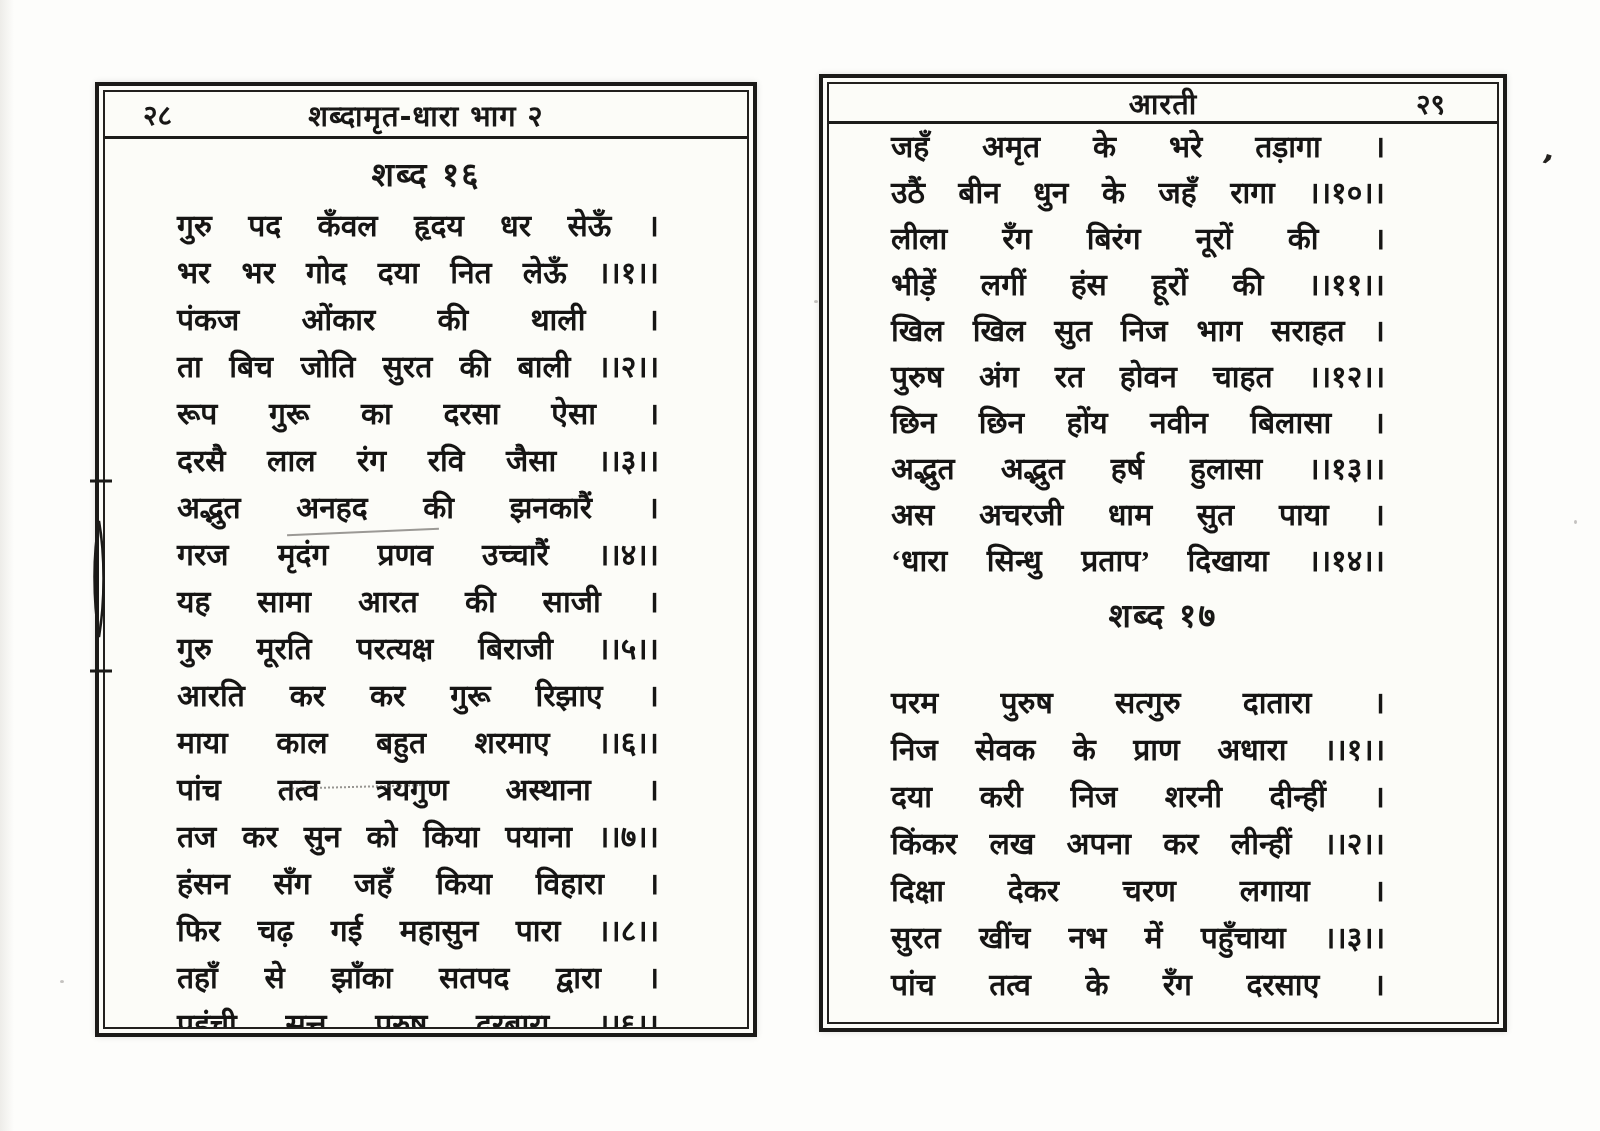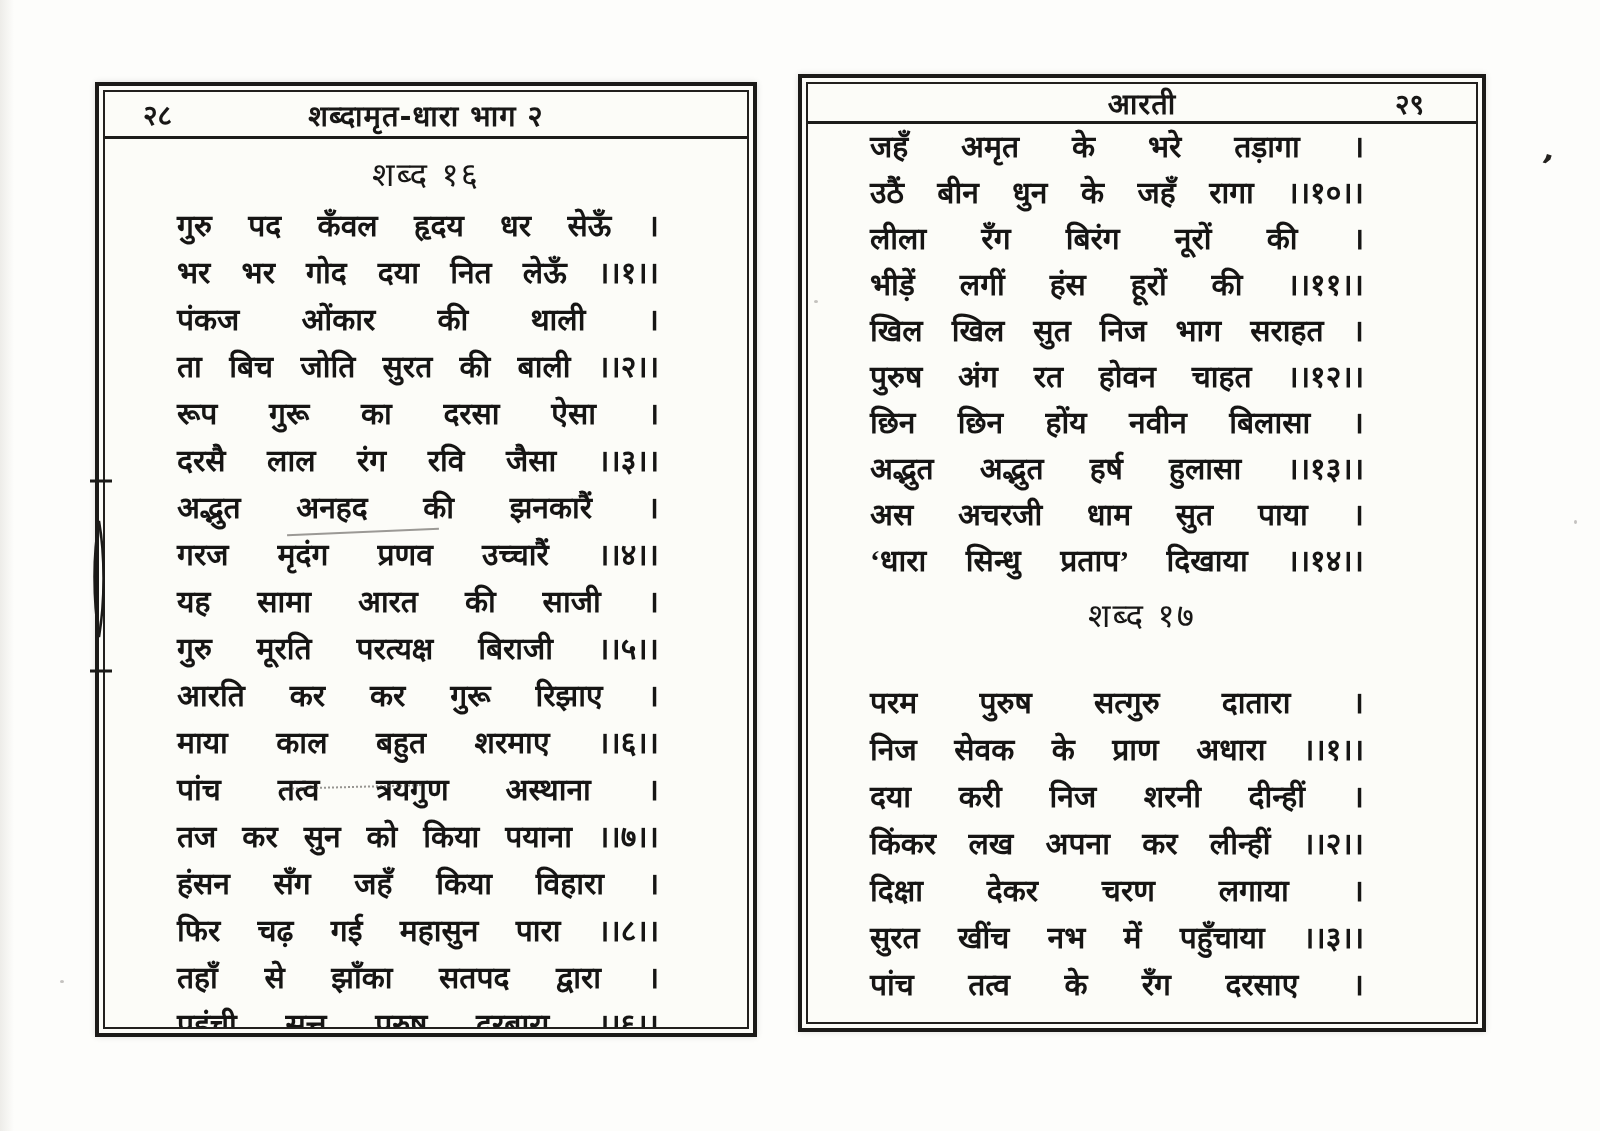--- a/index.html
+++ b/index.html
@@ -13,21 +13,21 @@
   .page{
     position:absolute;background:#fcfcf8;
     border:4px solid #1b1a18;box-sizing:border-box;
     box-shadow:0 0 6px rgba(0,0,0,0.12);
   }
   .page-inner{
     position:absolute;inset:4px;border:2px solid #22201e;
     display:flex;flex-direction:column;overflow:hidden;
   }
   .page-left{left:95px;top:82px;width:662px;height:955px;}
-  .page-right{left:798px;top:74px;width:688px;height:958px;}
+  .page-right{left:819px;top:74px;width:688px;height:958px;}
 
   
   .phead{
     position:relative;flex:0 0 auto;
     border-bottom:3px solid #1d1c1a;
     display:flex;align-items:center;justify-content:center;
   }
   .page-left .phead{height:44px;}
   .page-right .phead{height:37px;}
   .phead .ptitle{
@@ -36,21 +36,21 @@
   .phead .pnum{
     position:absolute;top:50%;transform:translateY(-50%);
     font-size:28px;font-weight:700;
   }
   .pnum-left{left:38px;}
   .pnum-right{right:52px;}
 
   
   .shabda{
     margin:12px 0 6px 0;text-align:center;
-    font-size:33px;font-weight:400;letter-spacing:2px;
+    font-size:33px;font-weight:700;letter-spacing:2px;
   }
   .shabda-mid{margin:8px 0 6px 0;}
 
   
   .verses{flex:0 0 auto;overflow:hidden;}
   .vline{
     white-space:nowrap;
     text-align:justify;text-align-last:justify;
     font-weight:600;
     color:#161514;

